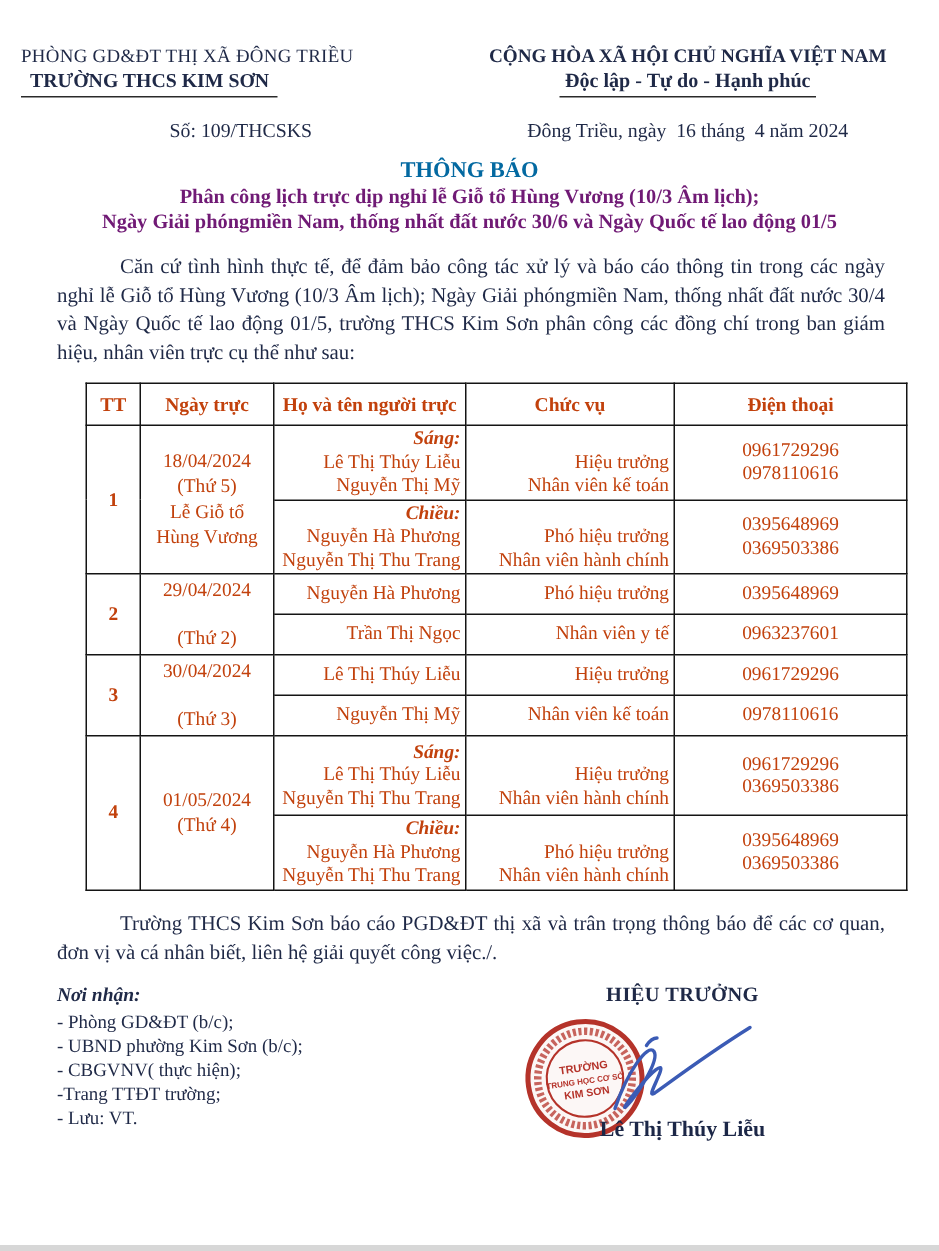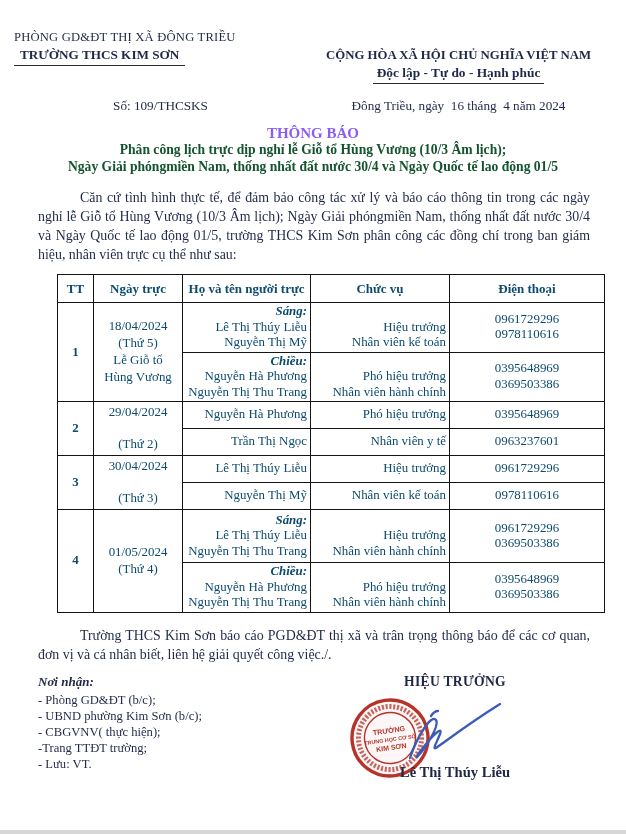--- a/index.html
+++ b/index.html
@@ -10,45 +10,45 @@
     margin:0 auto;
     font-family:"Liberation Serif","DejaVu Serif",serif;
     color:#1f2947;
     overflow:hidden;
     box-sizing:border-box;
     padding-top:30px;
   }
   
   .hdr{display:flex;}
   .hdr-left{width:305px;text-align:left;padding-left:14px;box-sizing:border-box;}
-  .hdr-right{width:307px;text-align:center;margin-top:18px;}
+  .hdr-right{width:307px;text-align:center;}
   .org-parent{font-size:12.6px;letter-spacing:.2px;}
   .org-name{font-size:13.2px;font-weight:bold;display:inline-block;border-bottom:1.6px solid #2a2a2a;padding:0 6px 2px 6px;margin-top:1px;}
   .nat1{font-size:12.8px;font-weight:bold;}
   .nat2{font-size:13.4px;font-weight:bold;display:inline-block;border-bottom:1.6px solid #2a2a2a;padding:0 4px 2px 4px;margin-top:1px;}
   .hdr2{display:flex;margin-top:14px;}
   .doc-number{width:305px;text-align:center;font-size:13.2px;padding-left:16px;box-sizing:border-box;}
   .place-date{width:307px;text-align:center;font-size:13.2px;white-space:pre;}
   
   .title-block{text-align:center;margin-top:11px;}
-  .title-main{font-size:15px;font-weight:bold;color:#8b5cf6;}
-  .title-sub{font-size:13.6px;font-weight:bold;color:#14532d;line-height:16.5px;}
+  .title-main{font-size:15px;font-weight:bold;color:#0369a1;}
+  .title-sub{font-size:13.6px;font-weight:bold;color:#701a75;line-height:16.5px;}
   
   .para{
     margin:13px 36px 0 38px;
     font-size:13.9px;line-height:19px;
     text-align:justify;text-indent:42px;
   }
   
   table.duty{
     border-collapse:collapse;
     margin:10px 0 0 57px;
     width:547px;
     font-size:12.9px;
-    color:#0c4a6e;
+    color:#c2410c;
     table-layout:fixed;
   }
   table.duty th,table.duty td{border:1.2px solid #141414;padding:1px 3px;vertical-align:middle;box-sizing:border-box;}
   table.duty th{font-weight:bold;text-align:center;height:28px;font-size:13px;}
   col.c-tt{width:36px;}
   col.c-date{width:89px;}
   col.c-name{width:128px;}
   col.c-role{width:139px;}
   col.c-phone{width:155px;}
   td.tt{text-align:center;font-weight:bold;}
@@ -94,21 +94,21 @@
     </div>
   </div>
   <div class="hdr2">
     <div class="doc-number">Số: 109/THCSKS</div>
     <div class="place-date">Đông Triều, ngày  16 tháng  4 năm 2024</div>
   </div>
 
   <div class="title-block">
     <div class="title-main">THÔNG BÁO</div>
     <div class="title-sub">Phân công lịch trực dịp nghỉ lễ Giỗ tổ Hùng Vương (10/3 Âm lịch);</div>
-    <div class="title-sub">Ngày Giải phóngmiền Nam, thống nhất đất nước 30/4 và Ngày Quốc tế lao động 01/5</div>
+    <div class="title-sub">Ngày Giải phóngmiền Nam, thống nhất đất nước 30/6 và Ngày Quốc tế lao động 01/5</div>
   </div>
 
   <p class="para">Căn cứ tình hình thực tế, để đảm bảo công tác xử lý và báo cáo thông tin trong các ngày nghỉ lễ Giỗ tổ Hùng Vương (10/3 Âm lịch); Ngày Giải phóngmiền Nam, thống nhất đất nước 30/4 và Ngày Quốc tế lao động 01/5, trường THCS Kim Sơn phân công các đồng chí trong ban giám hiệu, nhân viên trực cụ thể như sau:</p>
 
   <table class="duty">
     <colgroup>
       <col class="c-tt">
         <col class="c-date">
         <col class="c-name">
         <col class="c-role">

